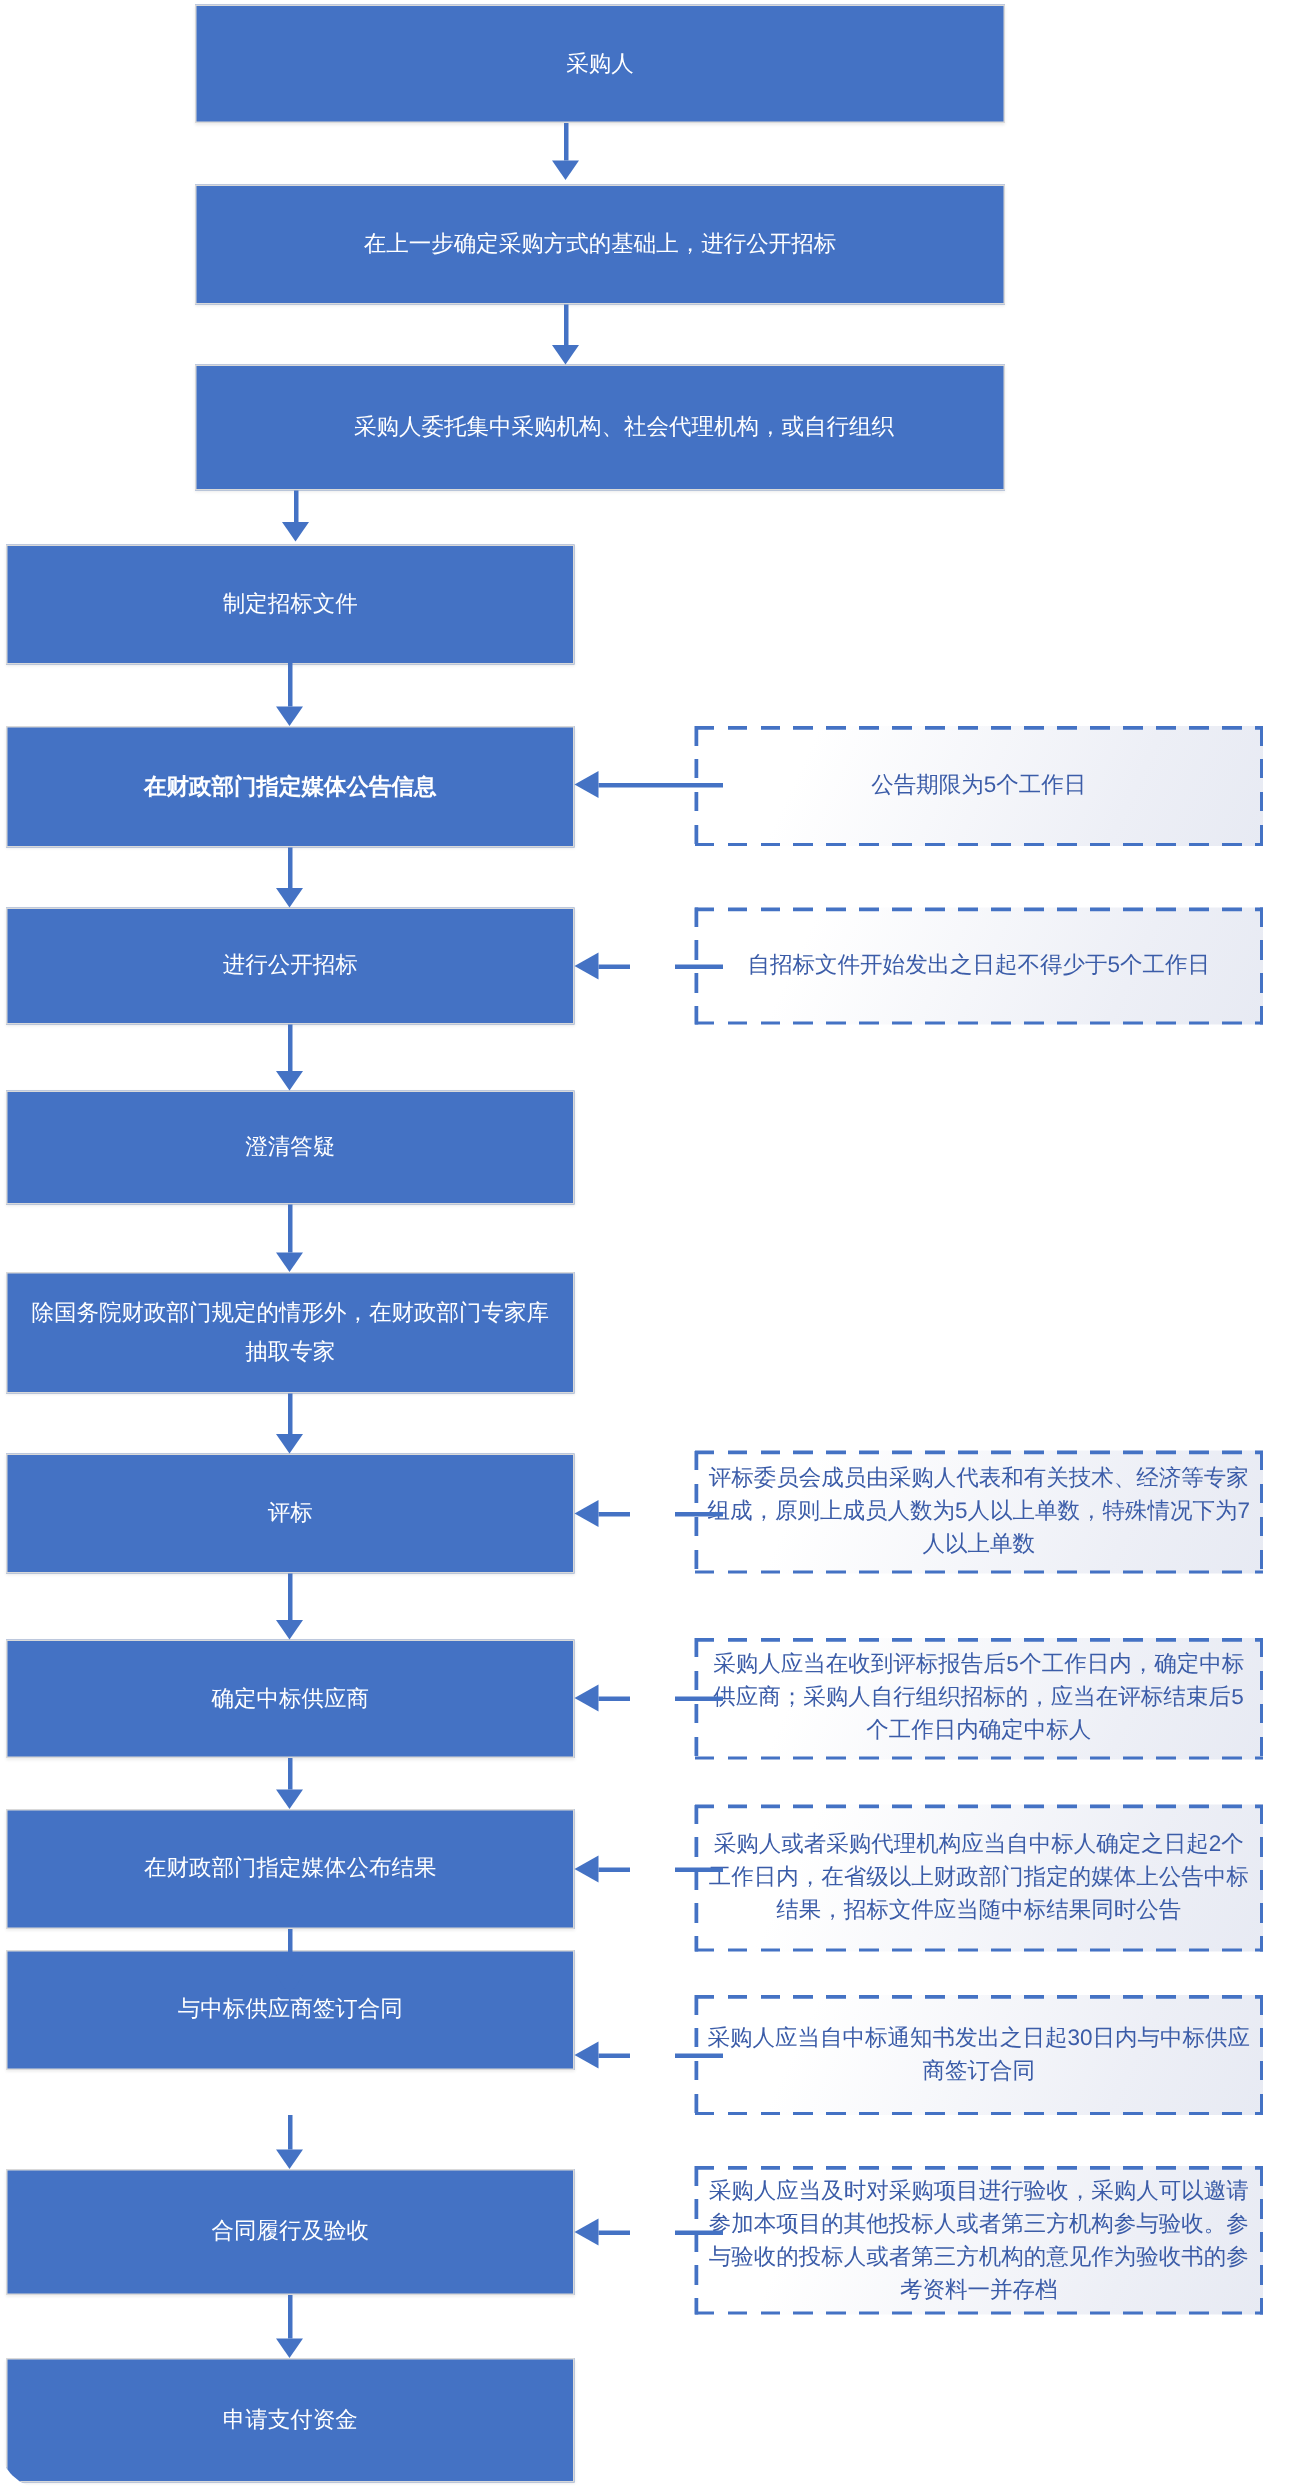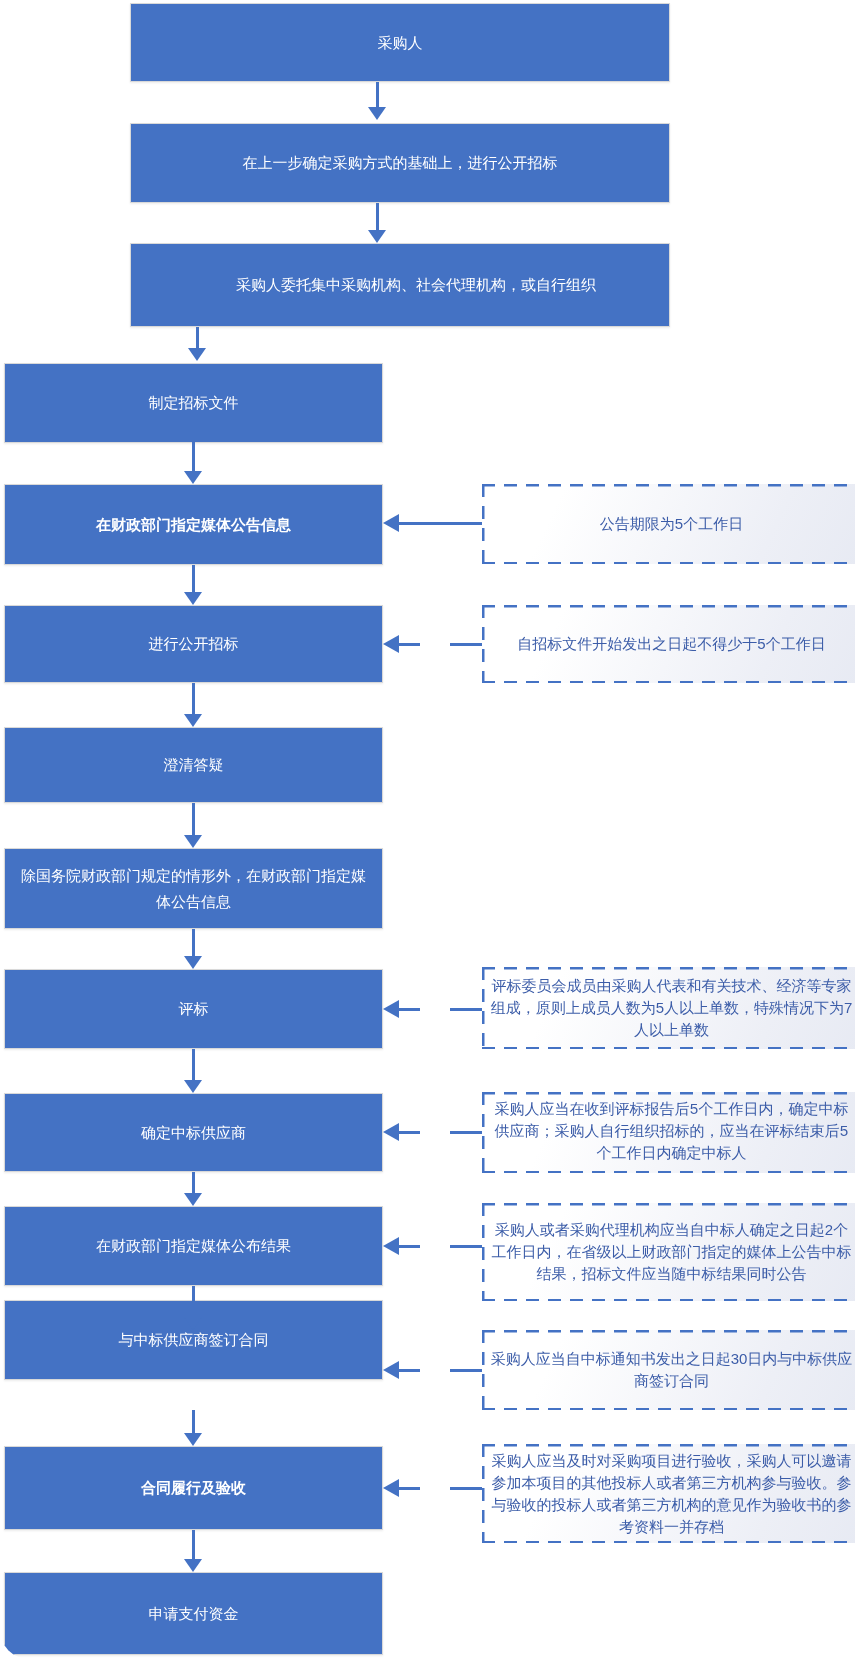--- a/index.html
+++ b/index.html
@@ -27,21 +27,21 @@
     display:flex;align-items:center;justify-content:center;
     text-align:center;
     padding:0 12px;
     box-shadow:0 1px 2px rgba(0,0,0,0.08);
   }
   .node.top{left:130px;width:540px;}
   .node.left{left:4px;width:379px;}
   
   .note{
     position:absolute;
-    left:482px;width:379px;
+    left:463px;width:379px;
     box-sizing:border-box;
     color:var(--note-text);
     font-size:15px;
     line-height:22px;
     display:flex;align-items:center;justify-content:center;
     text-align:center;
     padding:4px 8px;
     background:
       repeating-linear-gradient(90deg, var(--blue) 0 13px, transparent 13px 22px) left top / 100% 2.5px no-repeat,
       repeating-linear-gradient(90deg, var(--blue) 0 13px, transparent 13px 22px) left bottom / 100% 2.5px no-repeat,
@@ -84,26 +84,26 @@
 <div class="canvas">
 
   <div class="node top" style="top:3px;height:79px;">采购人</div>
   <div class="node top" style="top:123px;height:80px;">在上一步确定采购方式的基础上，进行公开招标</div>
   <div class="node top" style="top:243px;height:84px;padding-left:44px;">采购人委托集中采购机构、社会代理机构，或自行组织</div>
 
   <div class="node left" style="top:363px;height:80px;">制定招标文件</div>
   <div class="node left" style="top:484px;height:81px;font-weight:bold;">在财政部门指定媒体公告信息</div>
   <div class="node left" style="top:605px;height:78px;">进行公开招标</div>
   <div class="node left" style="top:727px;height:76px;">澄清答疑</div>
-  <div class="node left" style="top:848px;height:81px;">除国务院财政部门规定的情形外，在财政部门指定媒体公告信息</div>
+  <div class="node left" style="top:848px;height:81px;">除国务院财政部门规定的情形外，在财政部门专家库抽取专家</div>
   <div class="node left" style="top:1093px;height:79px;">确定中标供应商</div>
   <div class="node left" style="top:969px;height:80px;">评标</div>
   <div class="node left" style="top:1206px;height:80px;">在财政部门指定媒体公布结果</div>
   <div class="node left" style="top:1300px;height:80px;">与中标供应商签订合同</div>
-  <div class="node left" style="top:1446px;height:84px;font-weight:bold;">合同履行及验收</div>
+  <div class="node left" style="top:1446px;height:84px;">合同履行及验收</div>
   <div class="node left" style="top:1572px;height:83px;">申请支付资金</div>
 
   <div class="note" style="top:484px;height:80px;">公告期限为5个工作日</div>
   <div class="note" style="top:605px;height:78px;">自招标文件开始发出之日起不得少于5个工作日</div>
   <div class="note" style="top:967px;height:82px;">评标委员会成员由采购人代表和有关技术、经济等专家组成，原则上成员人数为5人以上单数，特殊情况下为7人以上单数</div>
   <div class="note" style="top:1092px;height:81px;font-family:Liberation Mono, monospace;">采购人应当在收到评标报告后5个工作日内，确定中标供应商；采购人自行组织招标的，应当在评标结束后5个工作日内确定中标人</div>
   <div class="note" style="top:1203px;height:98px;">采购人或者采购代理机构应当自中标人确定之日起2个工作日内，在省级以上财政部门指定的媒体上公告中标结果，招标文件应当随中标结果同时公告</div>
   <div class="note" style="top:1330px;height:80px;">采购人应当自中标通知书发出之日起30日内与中标供应商签订合同</div>
   <div class="note" style="top:1444px;height:99px;">采购人应当及时对采购项目进行验收，采购人可以邀请参加本项目的其他投标人或者第三方机构参与验收。参与验收的投标人或者第三方机构的意见作为验收书的参考资料一并存档</div>
 

